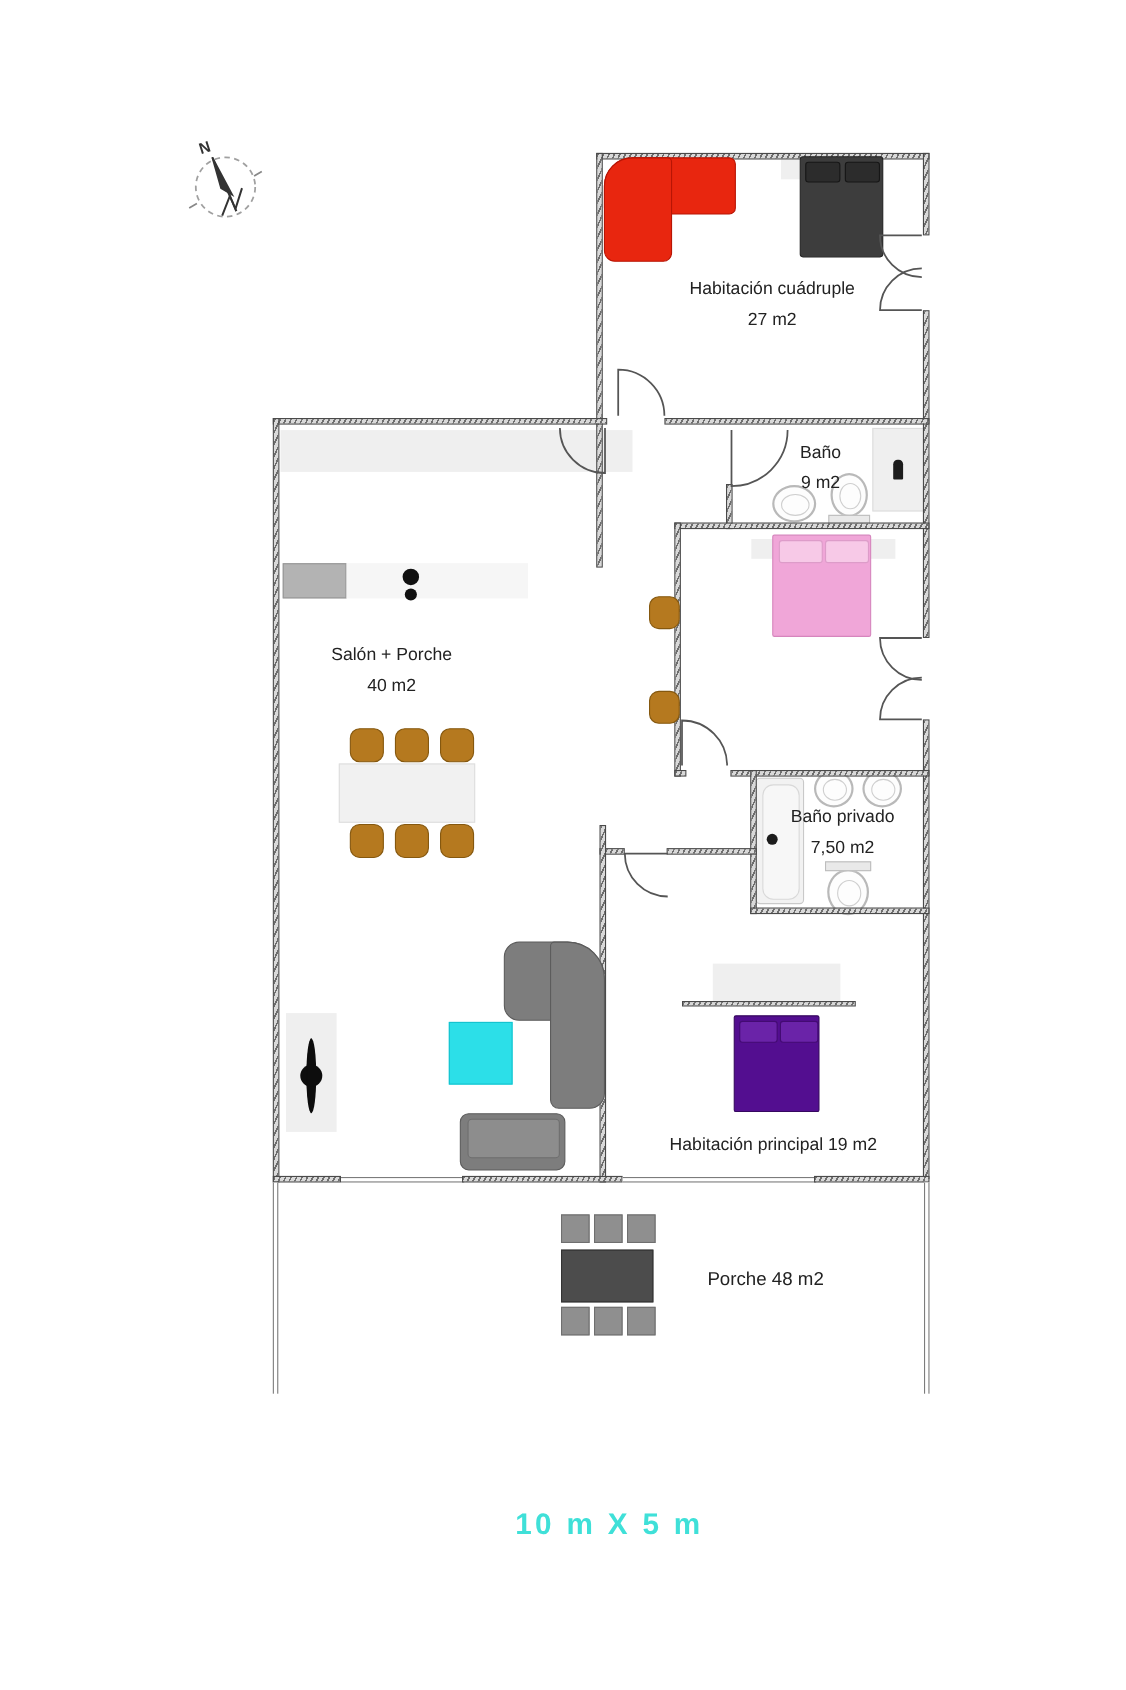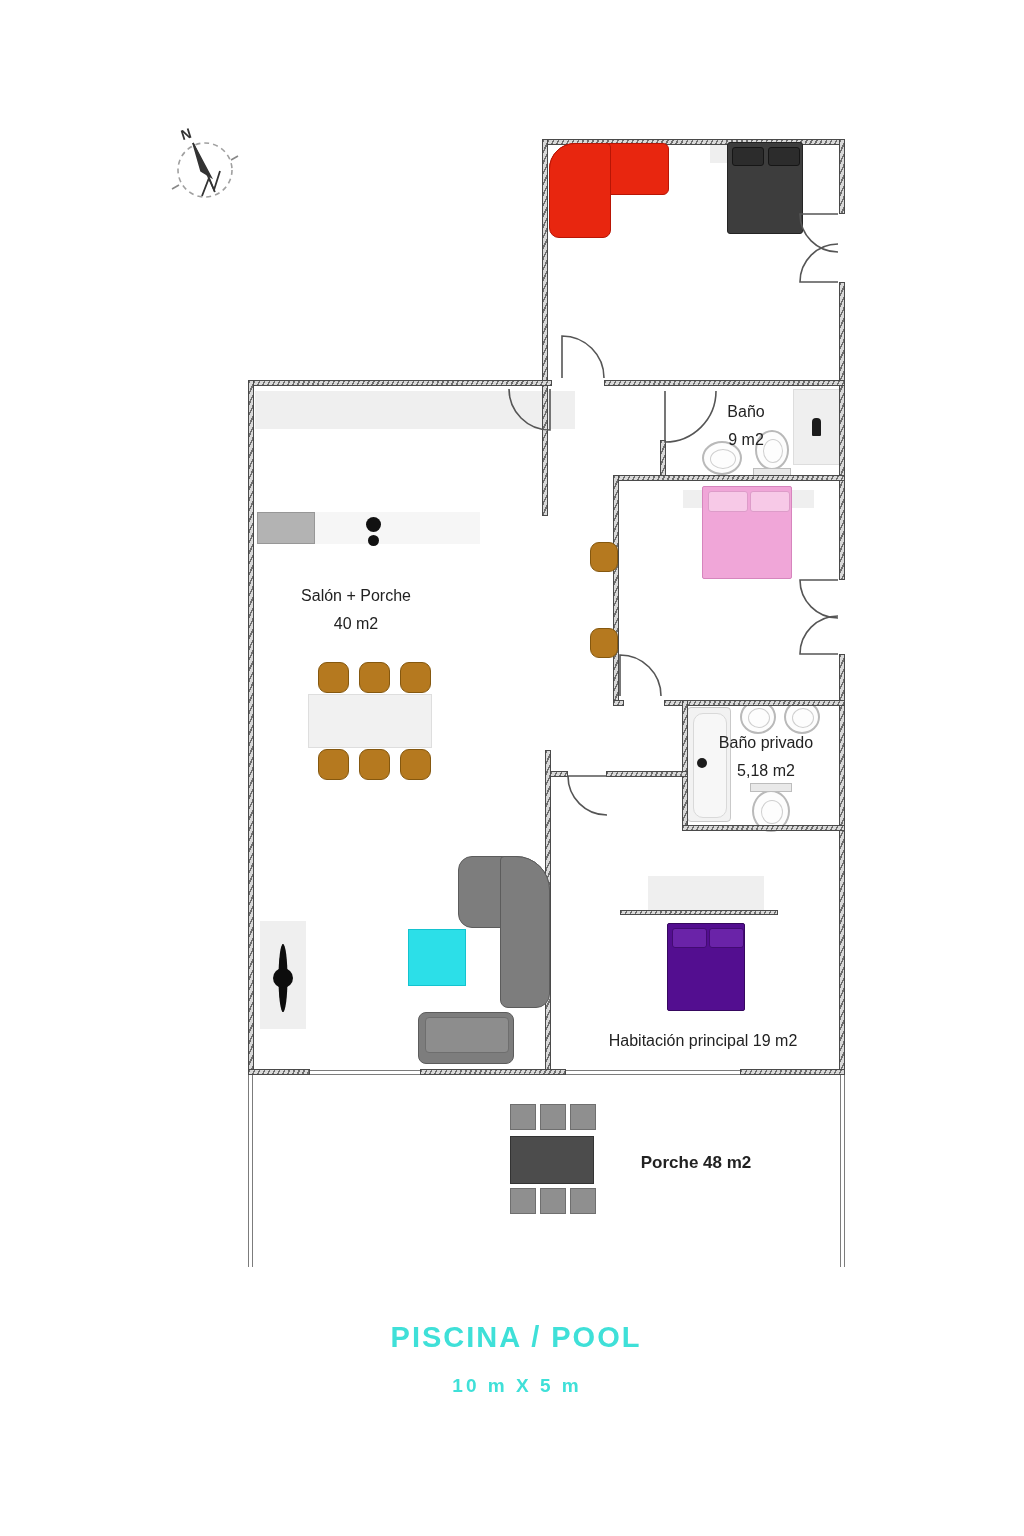--- a/index.html
+++ b/index.html
@@ -44,27 +44,27 @@
   .oval { border-radius:50%; background:#fdfdfd; border:2px solid #b9b9b9; }
   .oval-inner { position:absolute; border-radius:50%; border:1.5px solid #cfcfcf; }
   .tank { background:#e9e9e9; border:1px solid #bdbdbd; }
   .burner { position:absolute; border-radius:50%; background:#111; z-index:5; }
   
   .room-label {
     position:absolute; z-index:6; text-align:center; color:#222;
     font-size:16px; line-height:1.75; transform:translate(-50%,-50%); white-space:nowrap;
   }
   .room-label span { display:block; }
-  .label-bold { font-weight:bold; font-size:17px; }
+  .label-bold { font-weight:normal; font-size:17px; }
   .pool-label {
     position:absolute; z-index:6; transform:translate(-50%,-50%); text-align:center;
     color:#3fe0d8; font-weight:bold; white-space:nowrap;
   }
   .pool-title { font-size:29px; letter-spacing:2px; }
-  .pool-size { font-size:19px; letter-spacing:3px; }
+  .pool-size { font-size:27px; letter-spacing:3px;margin-left:37px; }
   .compass-n {
     position:absolute; left:181px; top:126px; z-index:6; font-weight:bold;
     font-size:14px; color:#333; transform:rotate(-18deg);
   }
   svg.overlay { position:absolute; left:0; top:0; z-index:5; }
 </style>
 </head>
 <body>
 
 <div class="plan">
@@ -217,41 +217,44 @@
 
     <g>
       <ellipse cx="283" cy="978" rx="4.5" ry="34" fill="#0d0d0d" stroke="none"></ellipse>
       <circle cx="283" cy="978" r="10" fill="#0d0d0d" stroke="none"></circle>
       <path d="M 283,944 C 278,962 278,994 283,1012" stroke="#0d0d0d" stroke-width="1"></path>
     </g>
   </svg>
 
   <span class="compass-n">N</span>
 
+  <div class="room-label" style="left:702px;top:277px;">
+    <span>Habitación cuádruple</span>
+    <span>27 m2</span>
+  </div>
 
   <div class="room-label" style="left:746px;top:426px;">
     <span>Baño</span>
     <span>9 m2</span>
   </div>
 
 
   <div class="room-label" style="left:766px;top:757px;">
     <span>Baño privado</span>
-    <span>5,18 m2</span>
+    <span>7,50 m2</span>
   </div>
 
   <div class="room-label" style="left:356px;top:610px;">
     <span>Salón + Porche</span>
     <span>40 m2</span>
   </div>
 
   <div class="room-label" style="left:703px;top:1041px;">
     <span>Habitación principal 19 m2</span>
   </div>
 
   <div class="room-label label-bold" style="left:696px;top:1163px;">
     <span>Porche 48 m2</span>
   </div>
 
-  <div class="pool-label pool-title" style="left:516px;top:1337px;">PISCINA / POOL</div>
   <div class="pool-label pool-size" style="left:517px;top:1386px;">10 m X 5 m</div>
 
 </div>
 
 </body></html>

